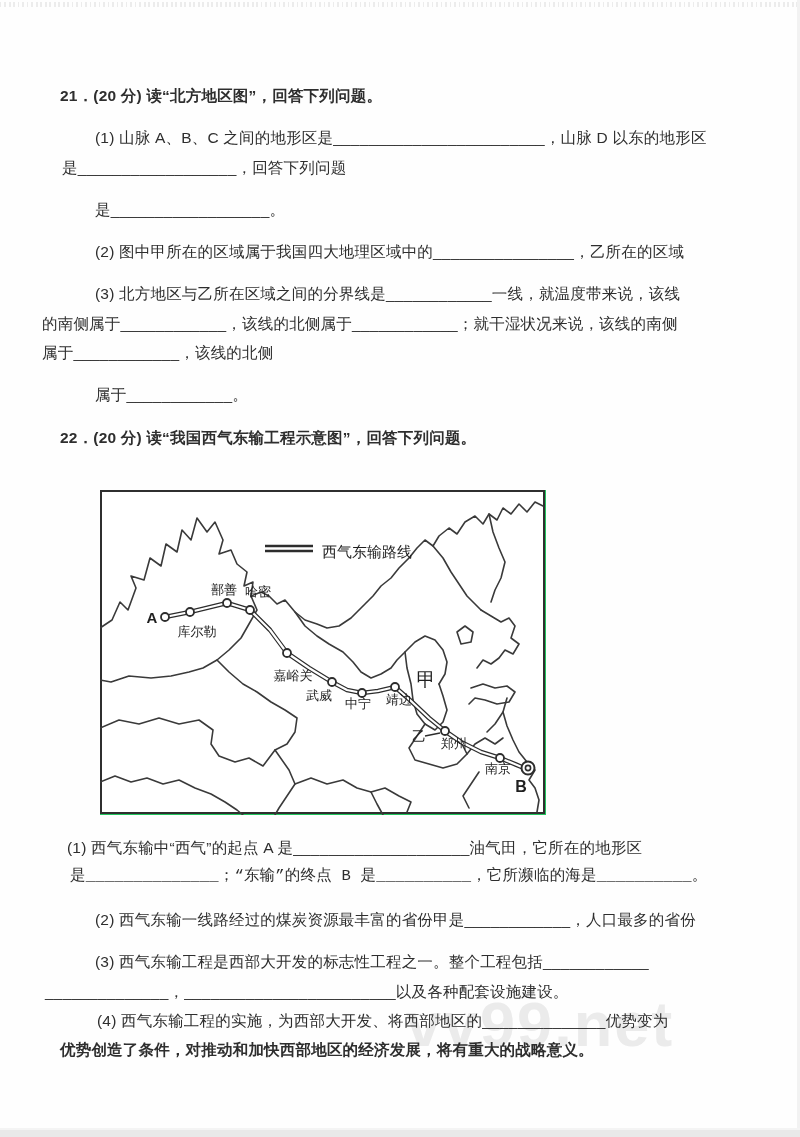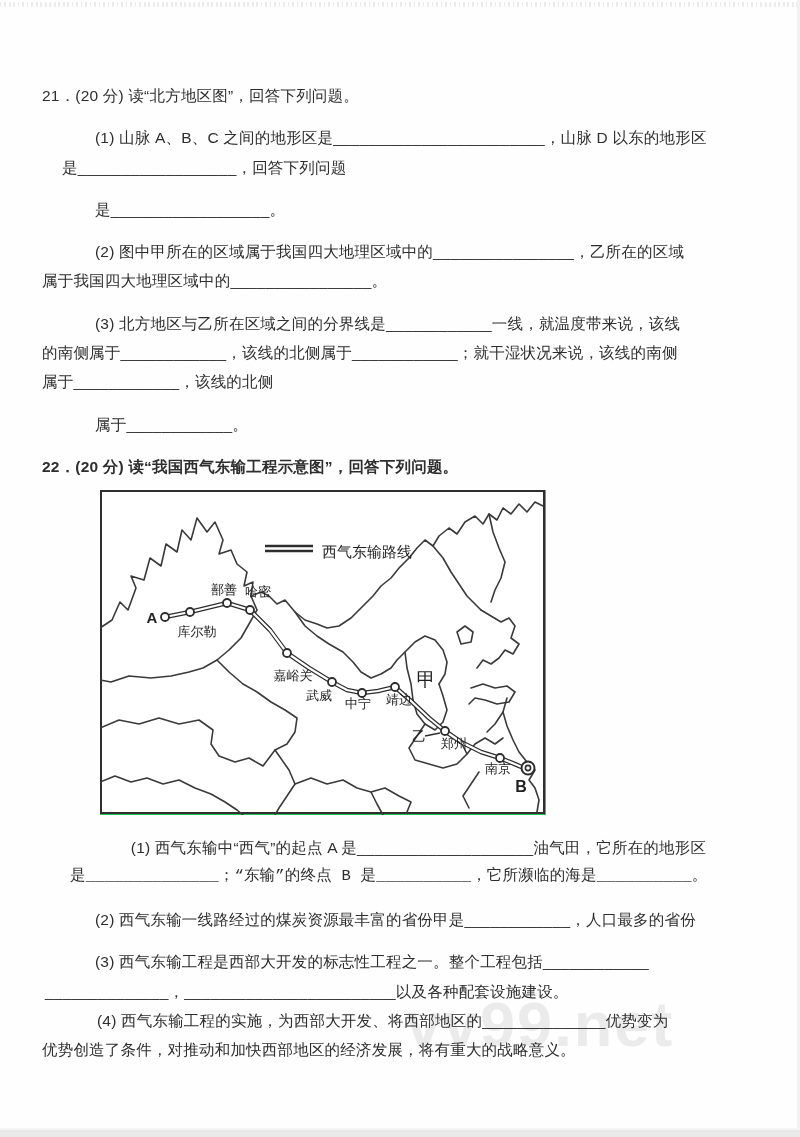--- a/index.html
+++ b/index.html
@@ -33,23 +33,23 @@
   .q22block{top:833px;}
   .line{
     font-size:15.5px;line-height:29.3px;white-space:nowrap;
     letter-spacing:0.2px;
   }
   .q22line{line-height:29.4px;}
   .bold{font-weight:bold;}
   .ind0{margin-left:0;}
   .ind3{margin-left:3px;}
   .ind16{margin-left:28px;font-family:Liberation Mono, monospace;}
-  .ind18{margin-left:0;}
+  .ind18{margin-left:18px;font-weight:bold;}
   .ind20{margin-left:20px;}
-  .ind25{margin-left:25px;text-align:center;}
+  .ind25{margin-left:25px;}
   .ind53{margin-left:53px;margin-top:13px;}
   .ind55{margin-left:55px;}
   .q22title{margin-top:13px;}
   .mapwrap{
     position:absolute;left:100px;top:490px;width:446px;height:325px;z-index:1;
     background:#22c55e;
   }
   .mapwrap svg{display:block;}
   .mtxt{font-family:"Liberation Sans",sans-serif;fill:#1f1f1f;}
 </style>
@@ -59,21 +59,20 @@
 <div class="page">
   <div class="perforation"></div>
   <div class="watermark">vv99.net</div>
 
   <div class="textblock q21block">
     <div class="line ind18">21．(20 分) 读“北方地区图”，回答下列问题。</div>
     <div class="line ind53">(1) 山脉 A、B、C 之间的地形区是________________________，山脉 D 以东的地形区</div>
     <div class="line ind20">是__________________，回答下列问题</div>
     <div class="line ind53">是__________________。</div>
     <div class="line ind53">(2) 图中甲所在的区域属于我国四大地理区域中的________________，乙所在的区域</div>
-    <div class="line ind0">属于我国四大地理区域中的________________。</div>
     <div class="line ind53">(3) 北方地区与乙所在区域之间的分界线是____________一线，就温度带来说，该线</div>
     <div class="line ind0">的南侧属于____________，该线的北侧属于____________；就干湿状况来说，该线的南侧</div>
     <div class="line ind0">属于____________，该线的北侧</div>
     <div class="line ind53">属于____________。</div>
     <div class="line ind18 bold q22title">22．(20 分) 读“我国西气东输工程示意图”，回答下列问题。</div>
   </div>
 
   <div class="mapwrap">
     <svg width="446" height="325" viewBox="0 0 446 325">
 

